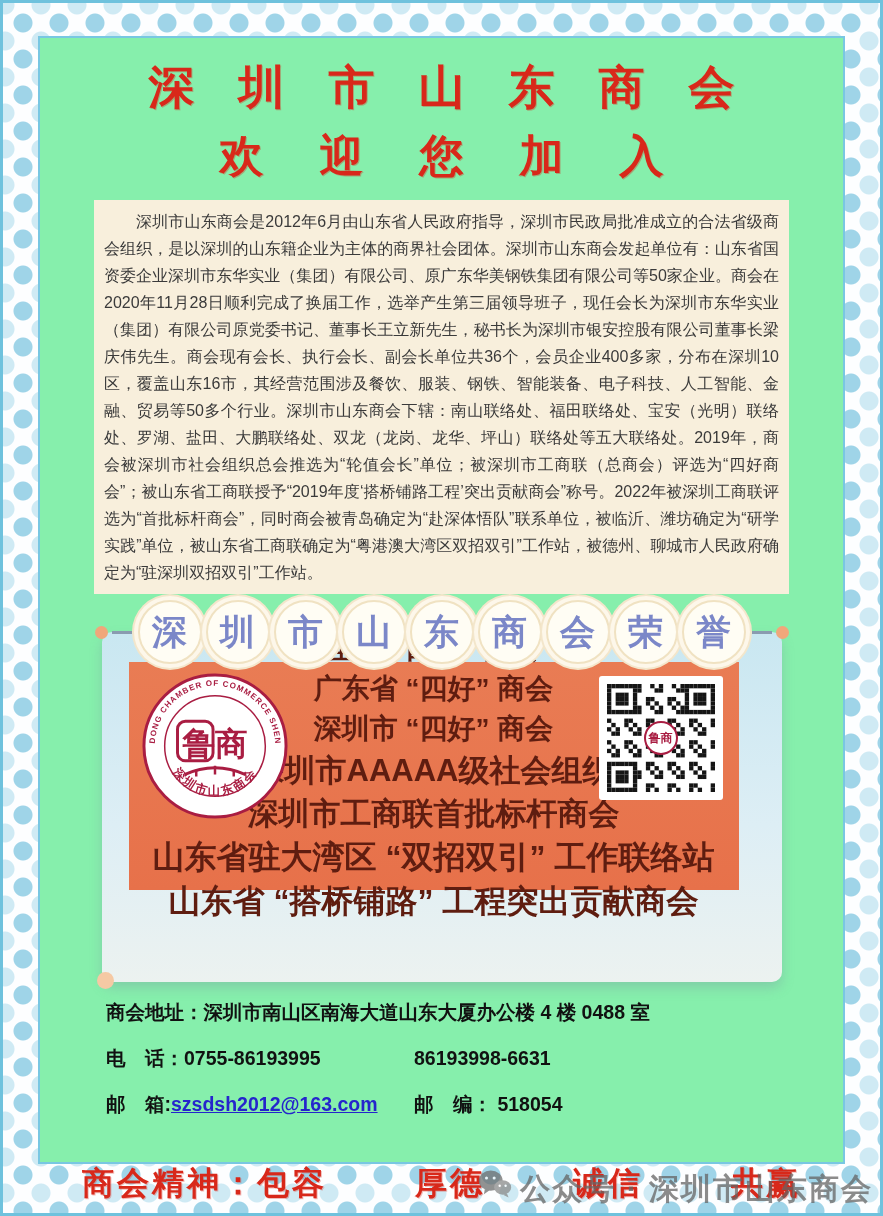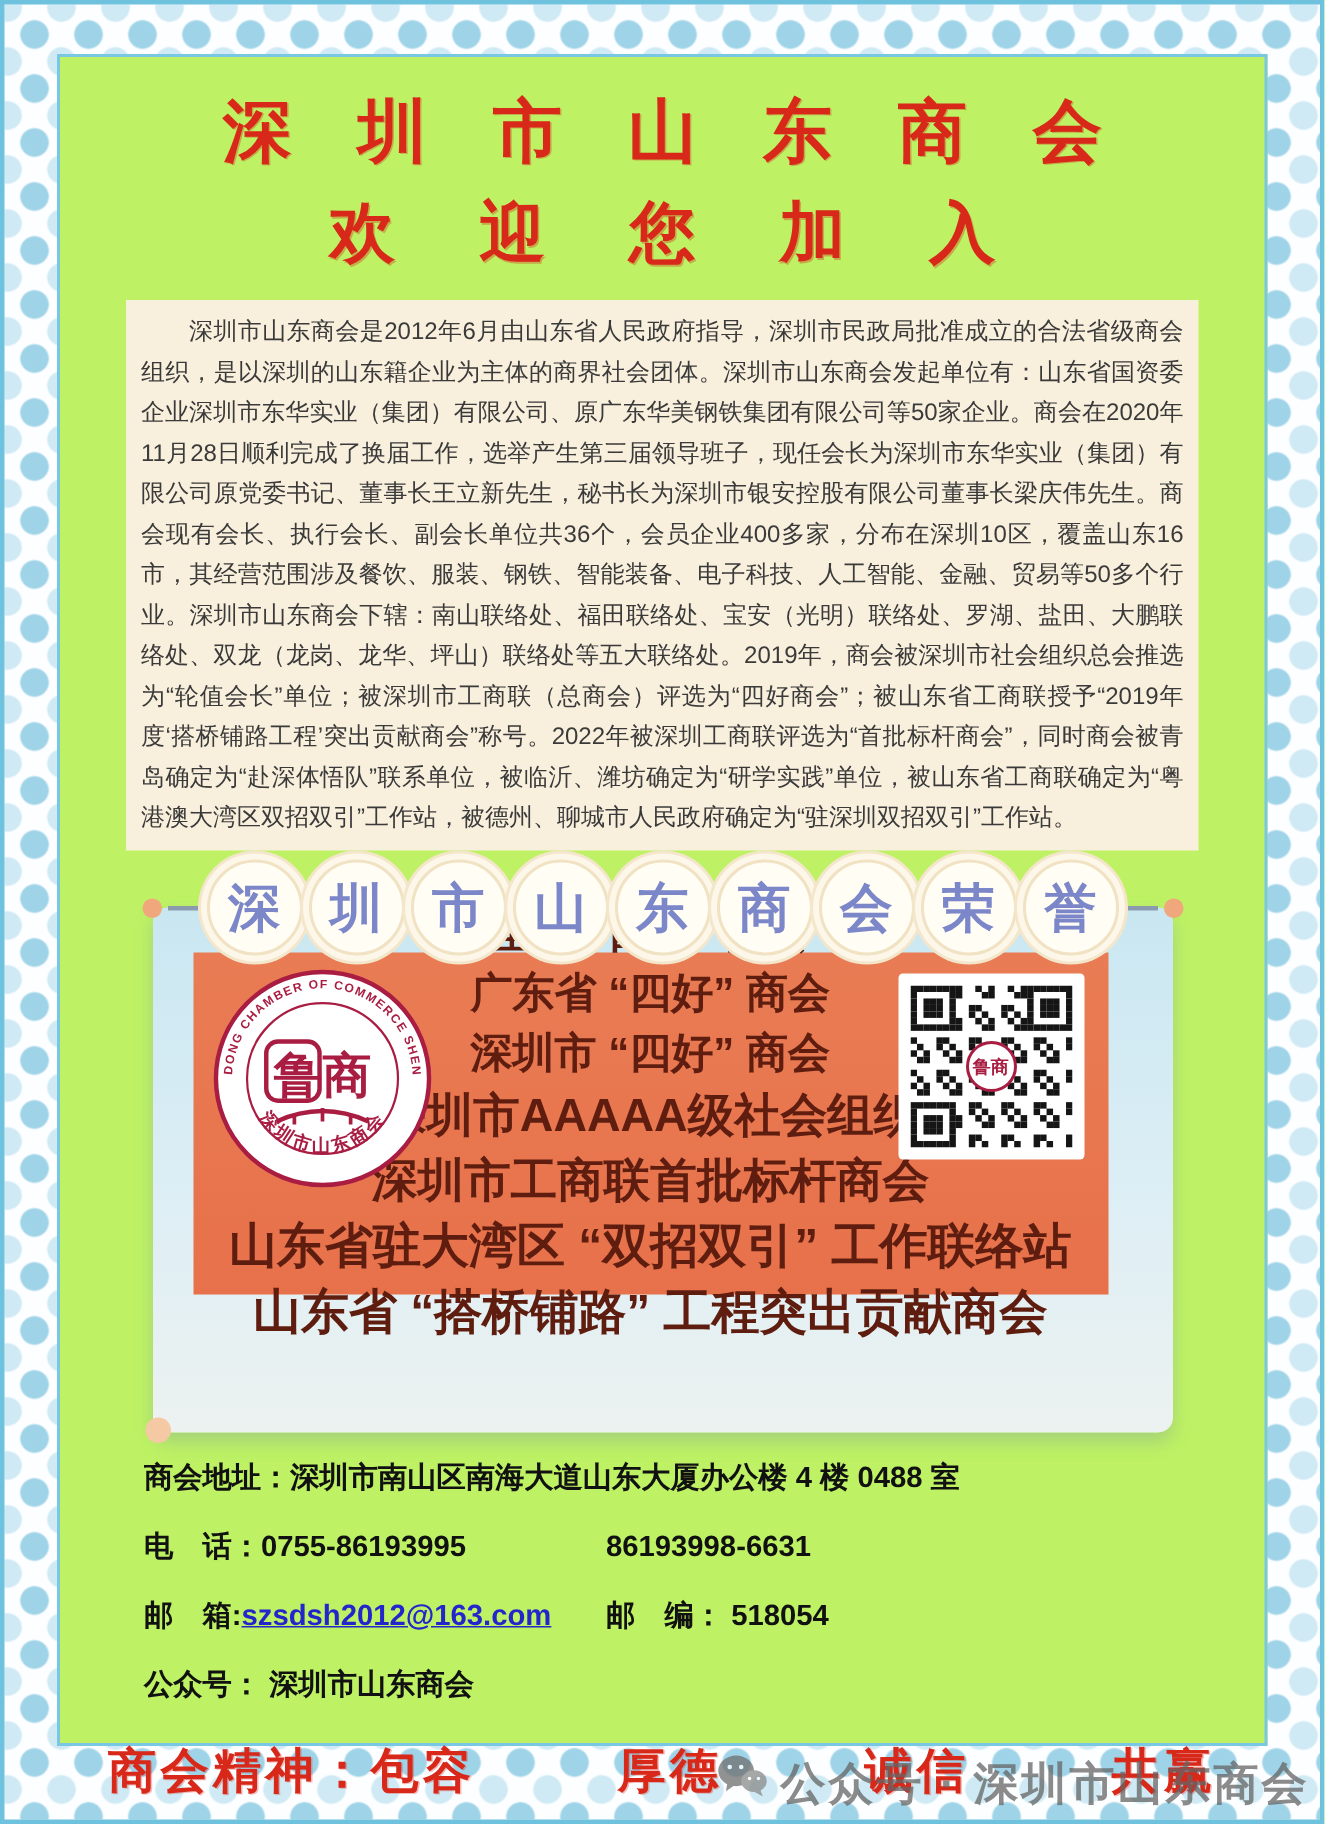--- a/index.html
+++ b/index.html
@@ -15,22 +15,22 @@
     background-color:#fdfeff;
     background-image:
       radial-gradient(circle,#9fd4e8 0 9px,rgba(0,0,0,0) 10px),
       radial-gradient(circle,#cfeaf4 0 9px,rgba(0,0,0,0) 10px);
     background-size:36px 36px;
     background-position:2px 2px,20px 20px;
   }
   
   .content{
     position:absolute;left:38px;top:36px;right:38px;bottom:52px;
-    background:#bef264;border:2px solid #79c7e2;
-    box-sizing:border-box;padding:14px 16px 0;
+    background:#86efac;border:2px solid #79c7e2;
+    box-sizing:border-box;padding:14px 26px 0;
   }
   
   .title1{
     margin-top:6px;text-align:center;color:#d8281a;font-weight:900;
     font-size:46px;line-height:58px;letter-spacing:44px;padding-left:44px;
     text-shadow:1px 1px 0 rgba(216,40,26,.35);
   }
   .title2{
     margin-top:12px;text-align:center;color:#d8281a;font-weight:900;
     font-size:44px;line-height:56px;letter-spacing:56px;padding-left:56px;
@@ -448,24 +448,20 @@
       <span class="c-left">
         <span class="c-label">邮　箱: </span>
         <a class="email">szsdsh2012@163.com</a>
       </span>
       <span>
         <span class="c-label">邮　编：</span>
         <span>518054</span>
       </span>
     </div>
     <div class="c-row">
-      <span>
-        <span class="c-label">公众号：</span>
-        <span>深圳市山东商会</span>
-      </span>
     </div>
   </div>
 
   <div class="slogan">
     <span>商会精神：包容</span>
     <span>厚德</span>
     <span>诚信</span>
     <span>共赢</span>
   </div>
 

